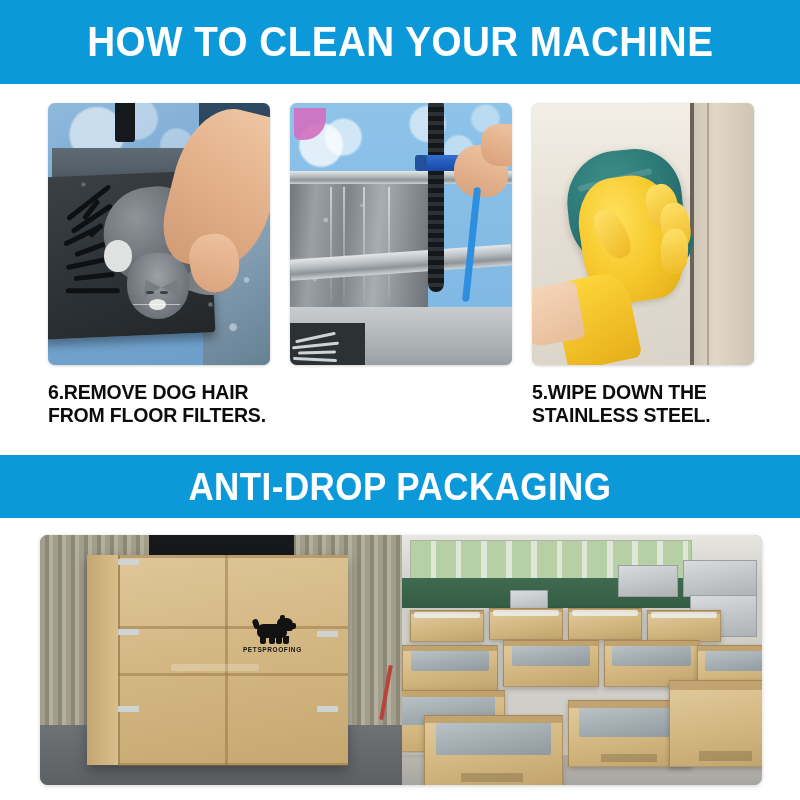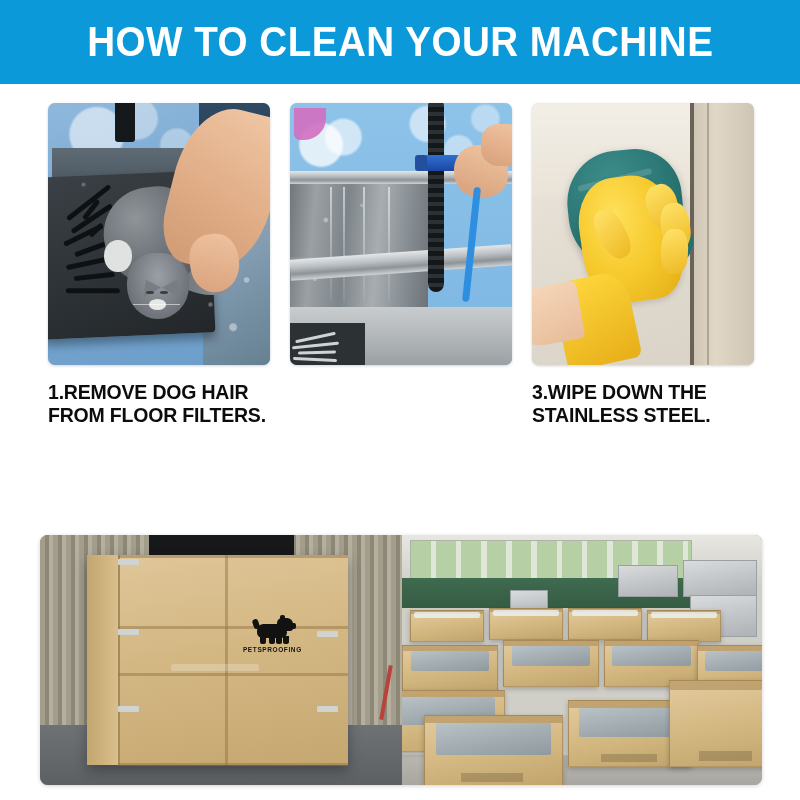--- a/index.html
+++ b/index.html
@@ -516,21 +516,21 @@
             <span class="ear r"></span>
             <span class="eye l"></span>
             <span class="eye r"></span>
             <span class="muzzle"></span>
             <span class="whisk"></span>
           </div>
         </div>
         <div class="p1-arm"></div>
         <div class="p1-hand"></div>
       </div>
-      <div class="caption">1.REMOVE DOG HAIR
+      <div class="caption">6.REMOVE DOG HAIR
 FROM FLOOR FILTERS.</div>
     </div>
 
     <div class="step">
       <div class="photo">
         <div class="p2-bg"></div>
         <div class="p2-clouds"></div>
         <div class="p2-pink"></div>
         <div class="p2-steelwall"></div>
         <span class="p2-drip" style="left:18%"></span>
@@ -567,26 +567,29 @@
         </div>
         <div class="p3-cloth-tail"></div>
         <div class="p3-glove"></div>
         <span class="p3-finger" style="left:52%; top:31%; width:14%; height:17%; transform:rotate(-16deg)"></span>
         <span class="p3-finger" style="left:58%; top:38%; width:13%; height:18%; transform:rotate(-8deg)"></span>
         <span class="p3-finger" style="left:58%; top:48%; width:12%; height:17%; transform:rotate(2deg)"></span>
         <span class="p3-finger" style="left:30%; top:40%; width:12%; height:20%; transform:rotate(-28deg)"></span>
         <div class="p3-cuff"></div>
         <div class="p3-arm"></div>
       </div>
-      <div class="caption">3.WIPE DOWN THE
+      <div class="caption">5.WIPE DOWN THE
 STAINLESS STEEL.</div>
     </div>
 
   </div>
 
+  <div class="banner" id="banner-mid">
+    <div class="banner-title">ANTI-DROP PACKAGING</div>
+  </div>
 
   <div class="pack-photo">
 
     <div class="pack-half pack-left">
       <div class="pl-wall"></div>
       <div class="pl-door"></div>
       <div class="pl-ground"></div>
       <div class="pl-crate">
         <div class="side"></div>
         <div class="slat" style="top:0"></div>

